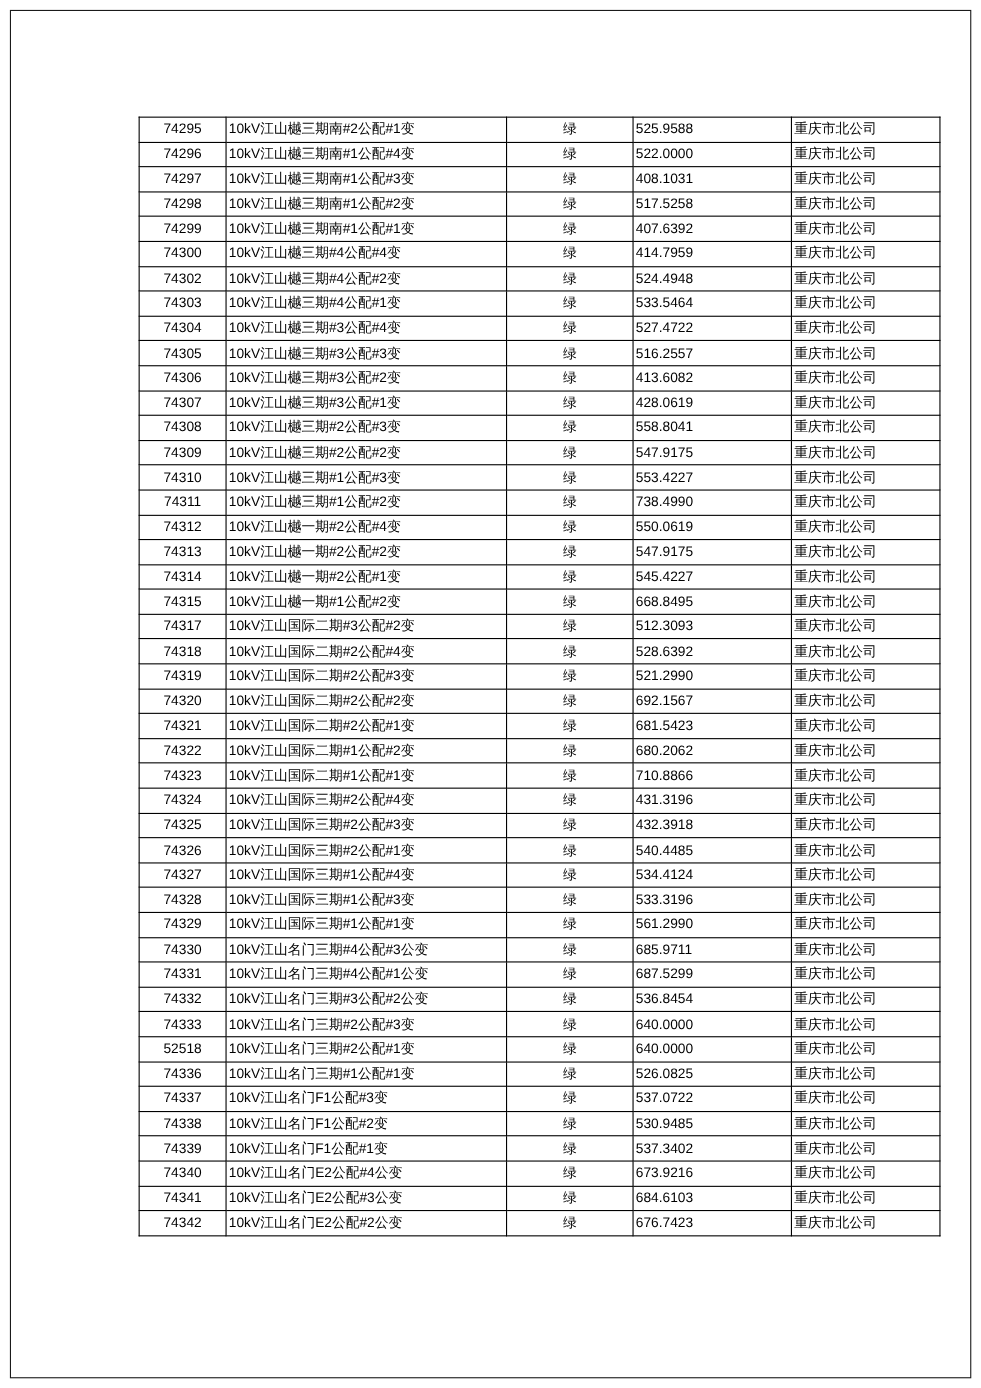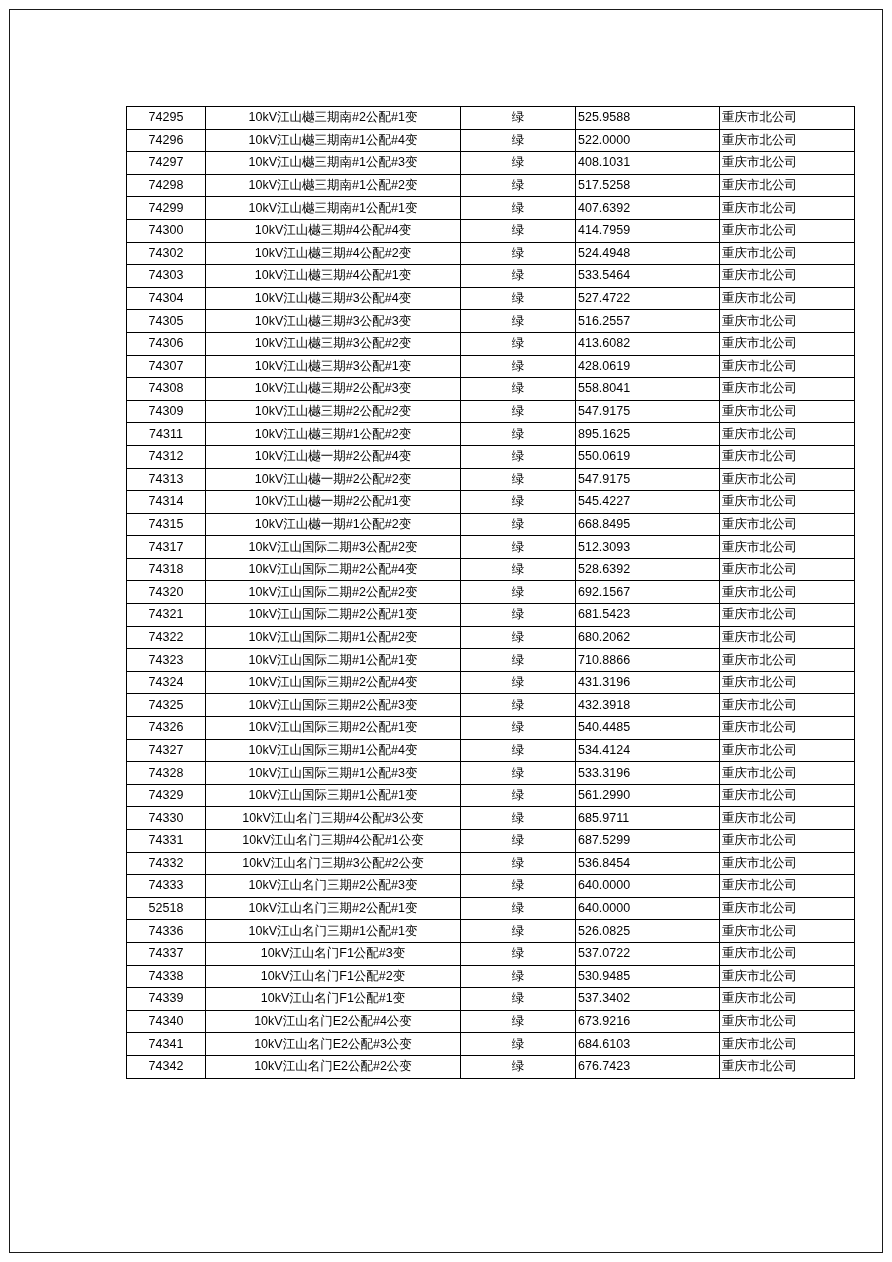--- a/index.html
+++ b/index.html
@@ -54,21 +54,20 @@
     padding: 0 2px;
     white-space: nowrap;
     overflow: hidden;
   }
   td.c-id {
     width: 74px;
     text-align: center;
   }
   td.c-name {
     width: 250px;
-    text-align: center;
   }
   td.c-color {
     width: 110px;
     text-align: center;
   }
   td.c-value {
     width: 139px;
   }
   td.c-company {
     width: 130px;
@@ -174,24 +173,31 @@
             <td class="c-company">重庆市北公司</td>
           </tr>
           <tr>
             <td class="c-id">74309</td>
             <td class="c-name">10kV江山樾三期#2公配#2变</td>
             <td class="c-color">绿</td>
             <td class="c-value">547.9175</td>
             <td class="c-company">重庆市北公司</td>
           </tr>
           <tr>
+            <td class="c-id">74310</td>
+            <td class="c-name">10kV江山樾三期#1公配#3变</td>
+            <td class="c-color">绿</td>
+            <td class="c-value">553.4227</td>
+            <td class="c-company">重庆市北公司</td>
+          </tr>
+          <tr>
             <td class="c-id">74311</td>
             <td class="c-name">10kV江山樾三期#1公配#2变</td>
             <td class="c-color">绿</td>
-            <td class="c-value">895.1625</td>
+            <td class="c-value">738.4990</td>
             <td class="c-company">重庆市北公司</td>
           </tr>
           <tr>
             <td class="c-id">74312</td>
             <td class="c-name">10kV江山樾一期#2公配#4变</td>
             <td class="c-color">绿</td>
             <td class="c-value">550.0619</td>
             <td class="c-company">重庆市北公司</td>
           </tr>
           <tr>
@@ -220,20 +226,27 @@
             <td class="c-name">10kV江山国际二期#3公配#2变</td>
             <td class="c-color">绿</td>
             <td class="c-value">512.3093</td>
             <td class="c-company">重庆市北公司</td>
           </tr>
           <tr>
             <td class="c-id">74318</td>
             <td class="c-name">10kV江山国际二期#2公配#4变</td>
             <td class="c-color">绿</td>
             <td class="c-value">528.6392</td>
+            <td class="c-company">重庆市北公司</td>
+          </tr>
+          <tr>
+            <td class="c-id">74319</td>
+            <td class="c-name">10kV江山国际二期#2公配#3变</td>
+            <td class="c-color">绿</td>
+            <td class="c-value">521.2990</td>
             <td class="c-company">重庆市北公司</td>
           </tr>
           <tr>
             <td class="c-id">74320</td>
             <td class="c-name">10kV江山国际二期#2公配#2变</td>
             <td class="c-color">绿</td>
             <td class="c-value">692.1567</td>
             <td class="c-company">重庆市北公司</td>
           </tr>
           <tr>

